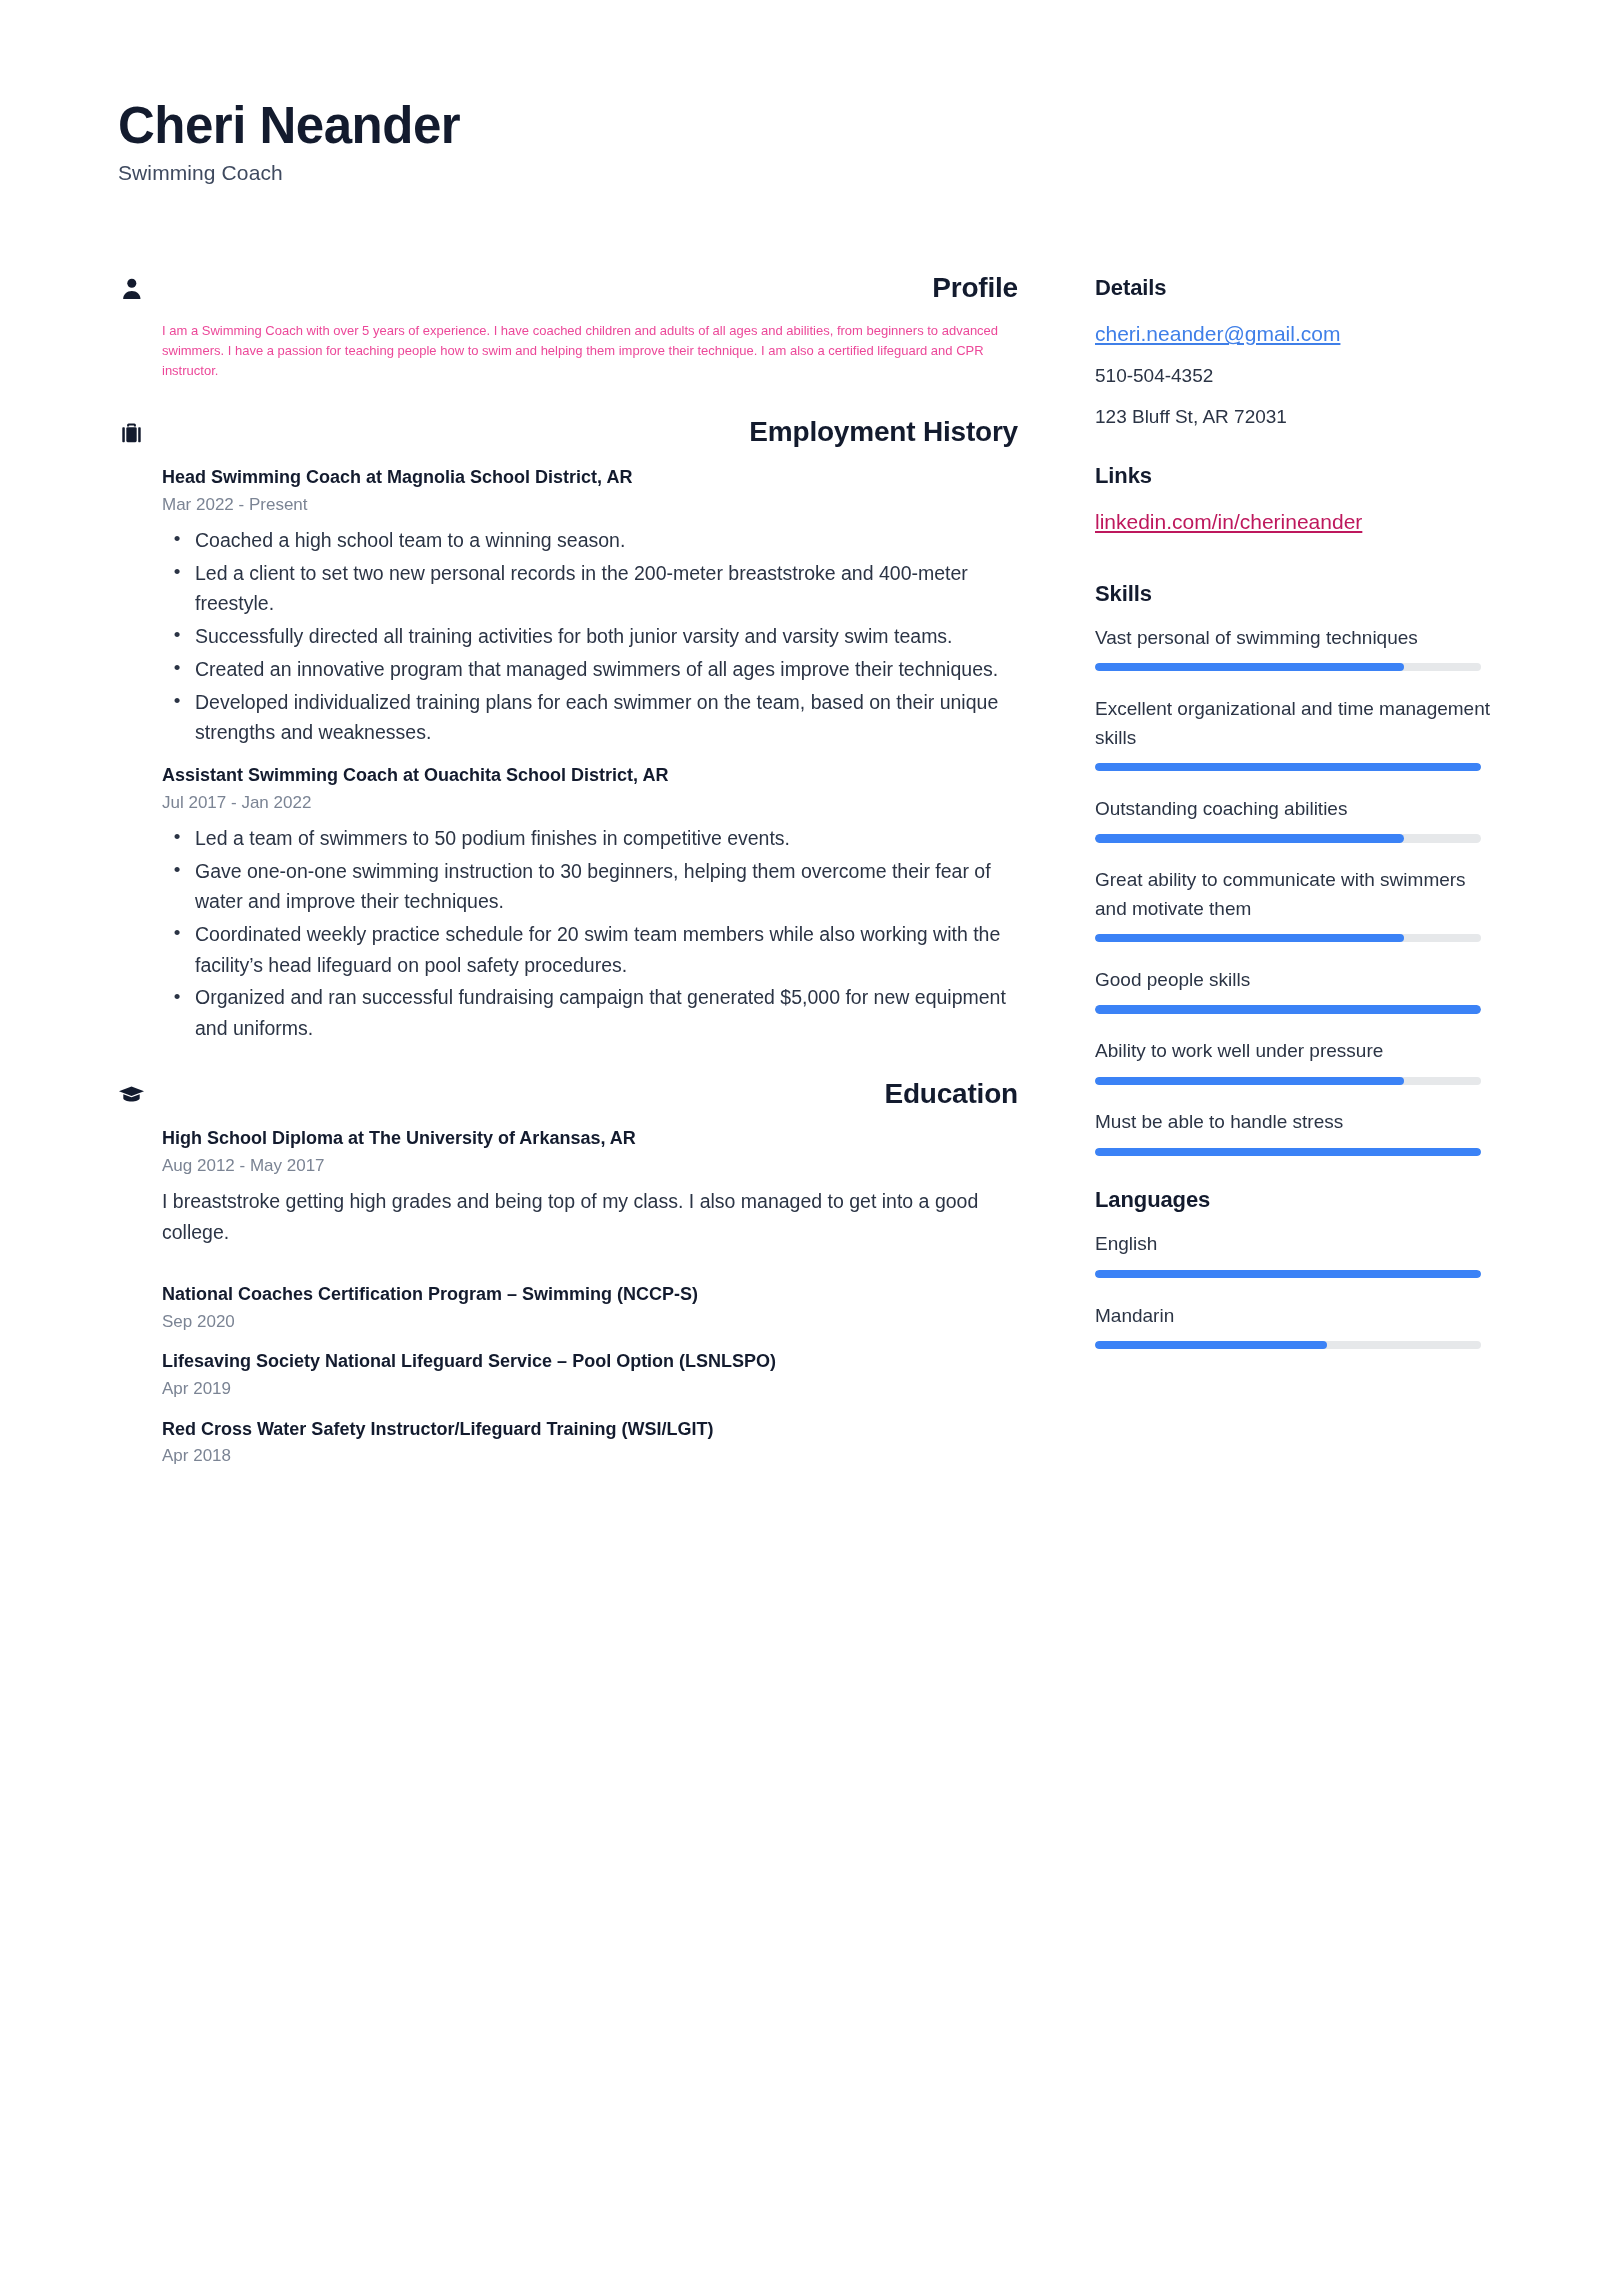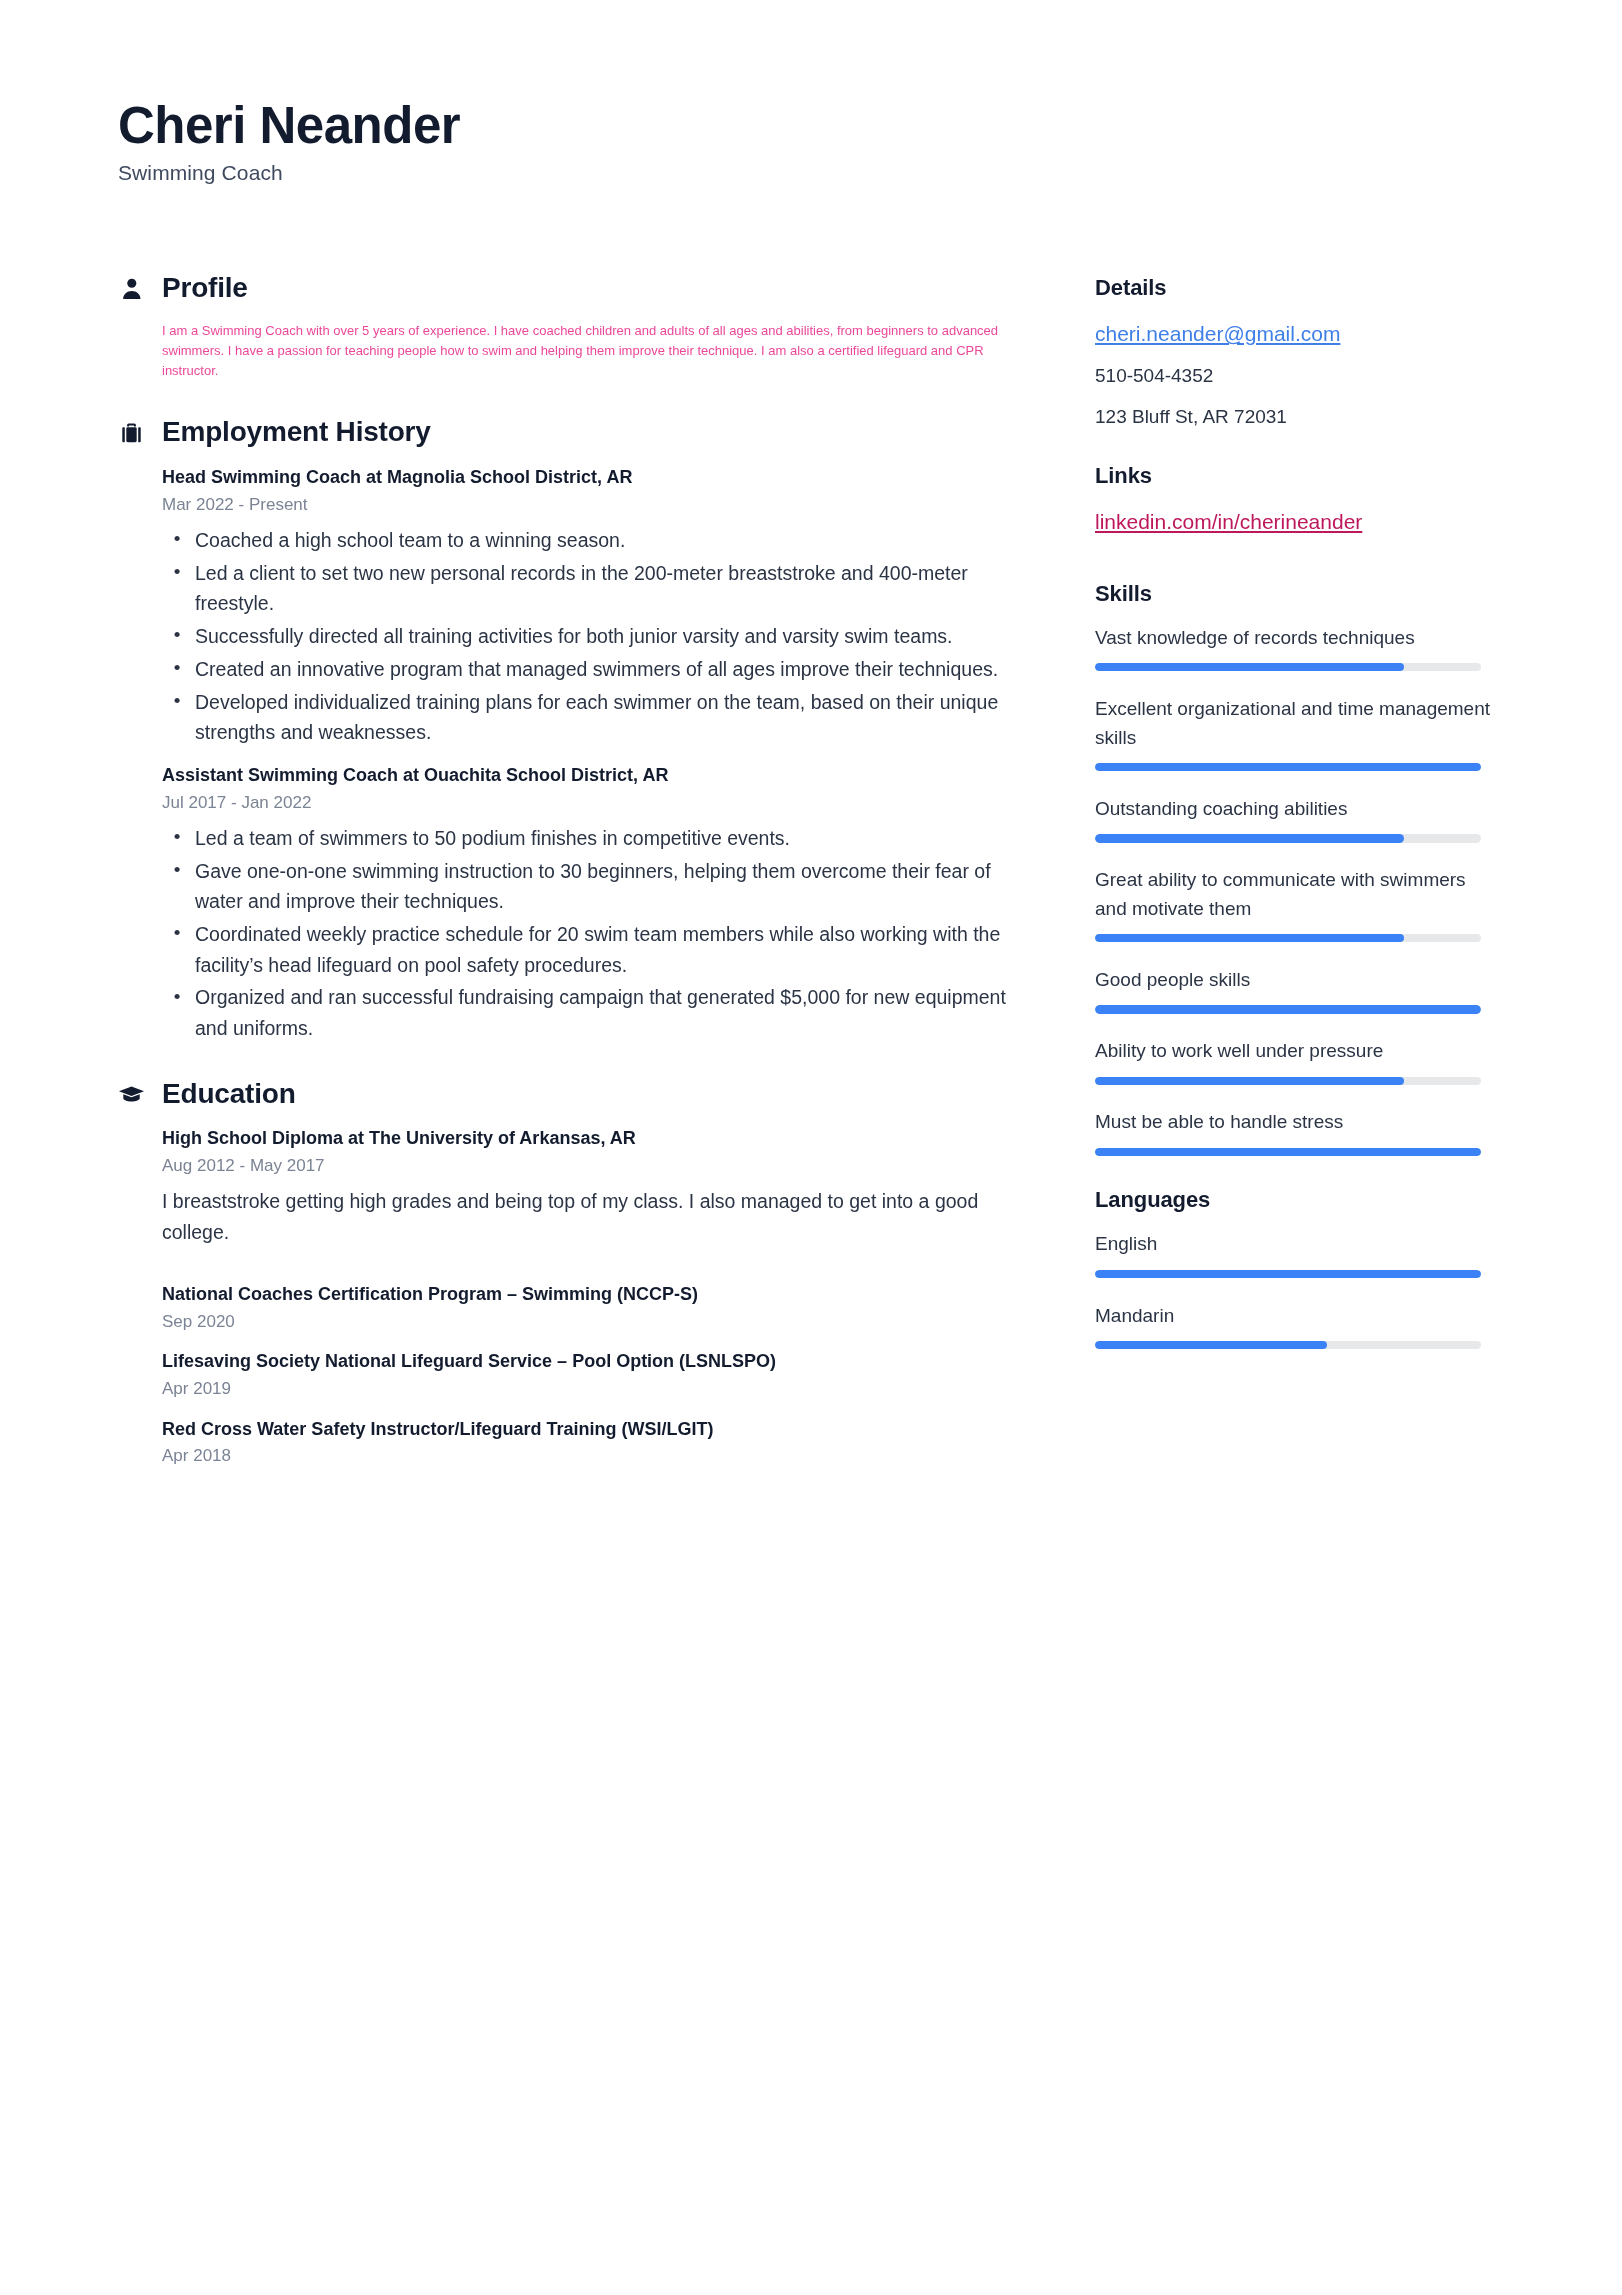--- a/index.html
+++ b/index.html
@@ -62,20 +62,21 @@
   }
 
   
   .section { margin-bottom: 35px; }
 
   .section-head {
     display: flex;
     align-items: center;
     gap: 17px;
     margin-bottom: 16.4px;
+    justify-content: space-between;
   }
 
   .section-icon {
     width: 27px;
     height: 31px;
     flex: 0 0 27px;
     display: flex;
     align-items: center;
     justify-content: center;
     color: #131b2e;
@@ -316,21 +317,21 @@
 
       <div class="side-section">
         <div class="side-title">Links</div>
         <a class="side-link" href="#" style="color: #be185d;">linkedin.com/in/cherineander</a>
       </div>
 
       <div class="side-section">
         <div class="side-title">Skills</div>
 
         <div class="rated">
-          <div class="rated-label">Vast knowledge of records techniques</div>
+          <div class="rated-label">Vast personal of swimming techniques</div>
           <div class="bar-track">
             <div class="bar-fill" style="width: 80%; background: rgb(59, 130, 246);"></div>
           </div>
         </div>
 
         <div class="rated">
           <div class="rated-label">Excellent organizational and time management skills</div>
           <div class="bar-track">
             <div class="bar-fill" style="width: 100%; background: rgb(59, 130, 246);"></div>
           </div>

